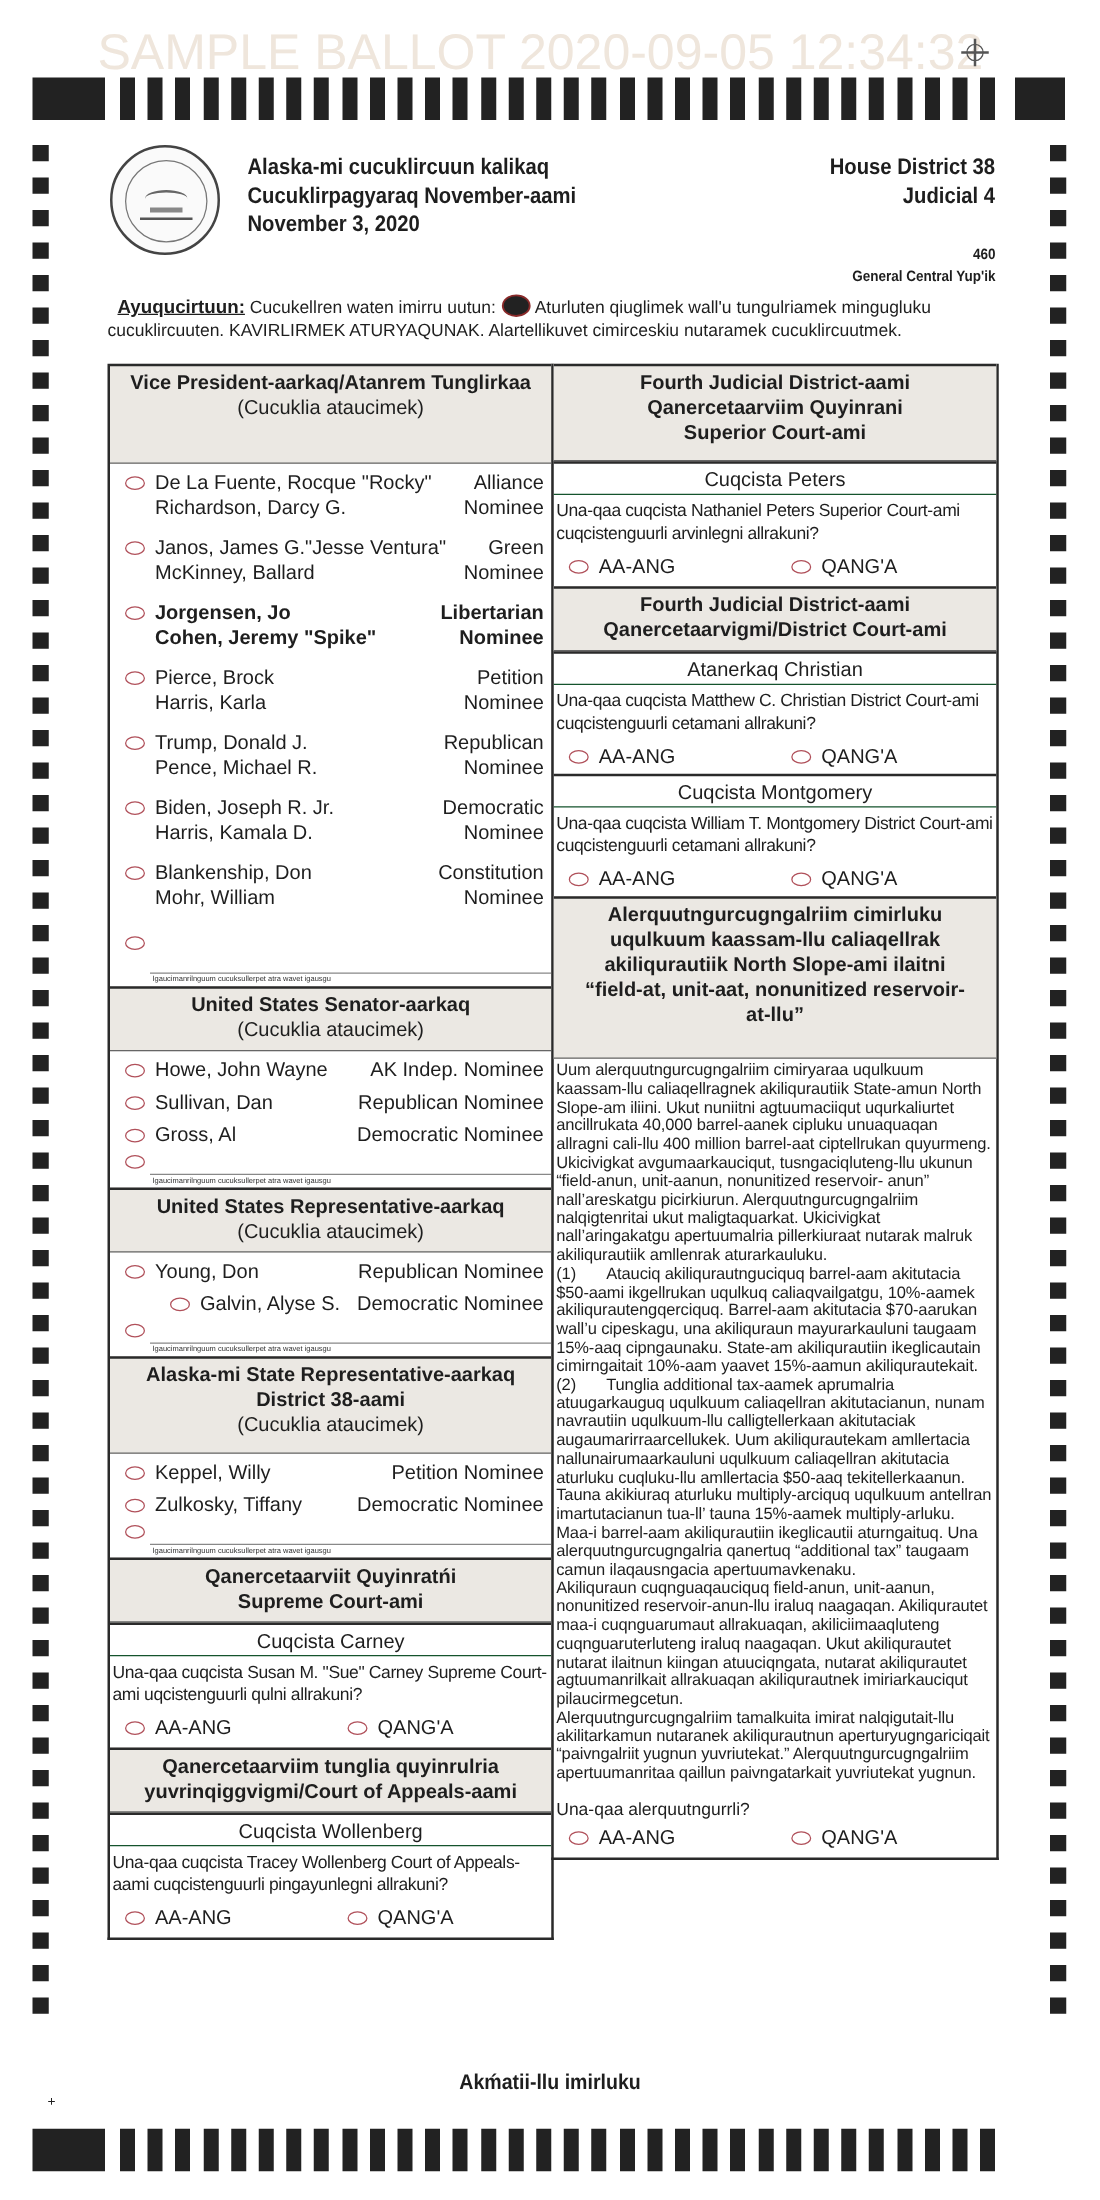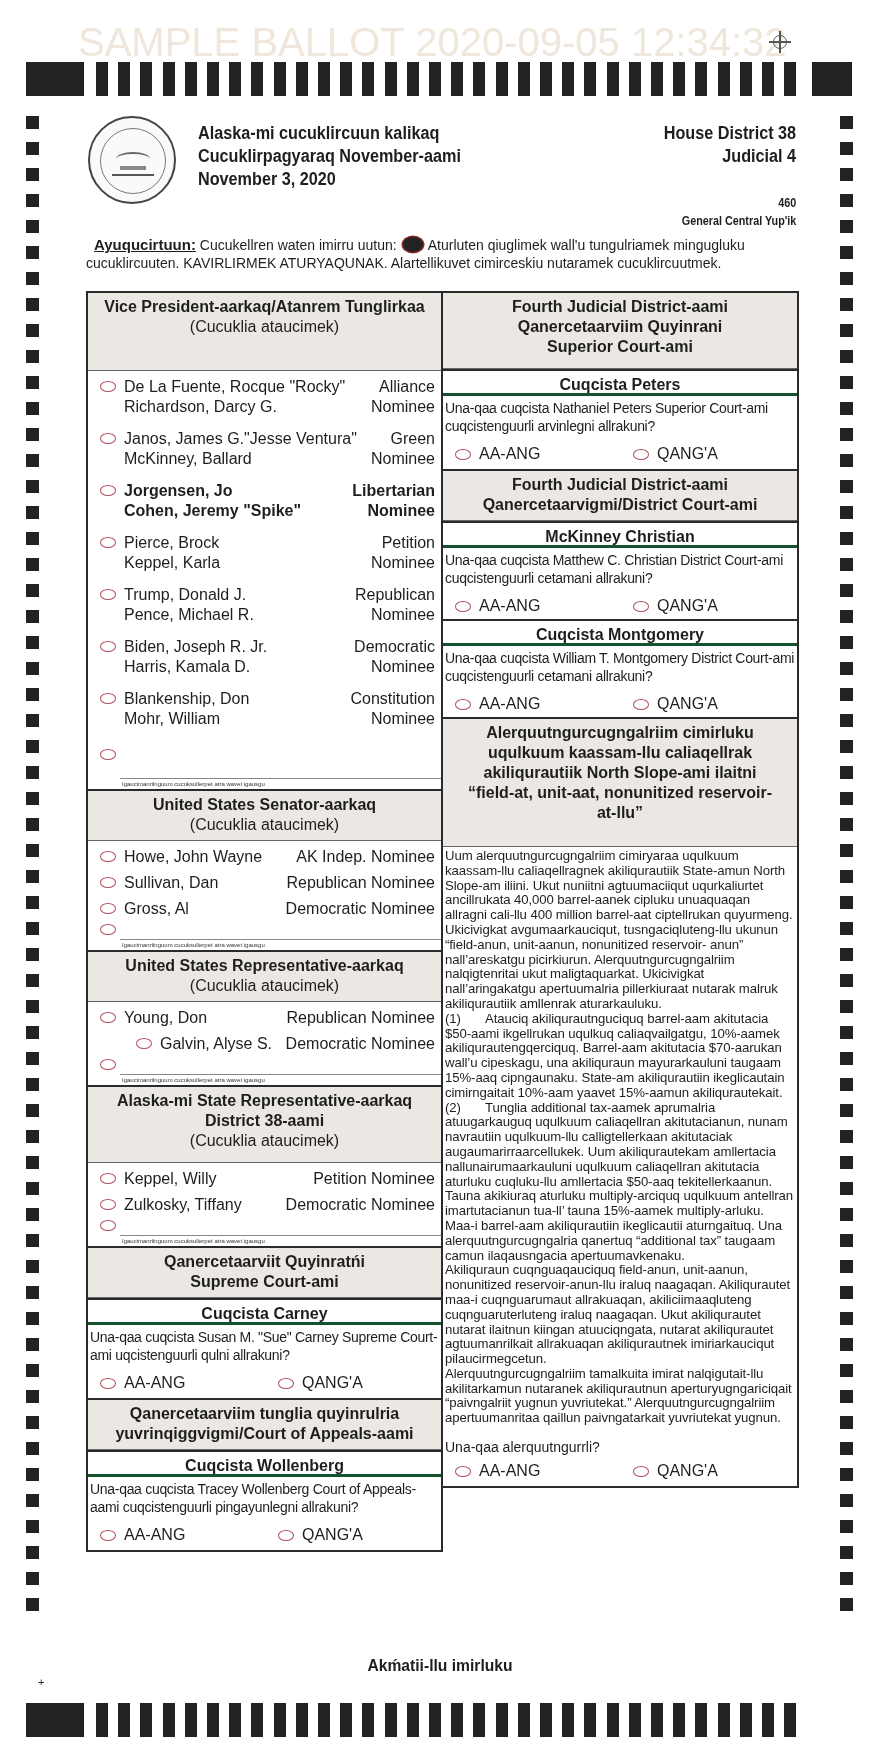--- a/index.html
+++ b/index.html
@@ -43,21 +43,21 @@
   .cand { position: relative; padding-left: 36px; padding-right: 6px; font-size: 16px; line-height: 20px; transform-origin: left; }
   .cand .oval { position: absolute; left: 12px; top: 4px; width: 16px; height: 11px; border: 1.5px solid #b0505a; border-radius: 50%; }
   .cand .row { display: flex; justify-content: space-between; white-space: nowrap; }
   .cand .row span { display: inline-block; }
 
   .writein { position: relative; height: 38px; border-bottom: none; }
   .writein .oval { position: absolute; left: 12px; top: 8px; width: 16px; height: 11px; border: 1.5px solid #b0505a; border-radius: 50%; }
   .writein .line { position: absolute; left: 32px; right: 0; bottom: 4px; border-top: 1px solid #888; }
   .writein .cap { position: absolute; left: 34px; bottom: -4px; font-size: 6px; color: #333; white-space: nowrap; }
 
-  .judge-name { text-align: center; font-size: 16px; line-height: 22px; border-top: 2px solid #2a2a2a; border-bottom: 3px solid #14532d; height: 27px; padding-top: 3px; font-weight: bold; }
+  .judge-name { text-align: center; font-size: 16px; line-height: 22px; border-top: 2px solid #2a2a2a; border-bottom: 1px solid #14532d; height: 27px; padding-top: 3px; }
   .judge-q { font-size: 14px; line-height: 18px; padding: 3px 2px 0 2px; letter-spacing: -0.3px; }
   .yesno { position: relative; height: 32px; font-size: 16px; }
   .yesno .opt { position: absolute; top: 10px; white-space: nowrap; }
   .yesno .opt .oval { display: inline-block; width: 16px; height: 11px; border: 1.5px solid #b0505a; border-radius: 50%; margin-right: 8px; vertical-align: -1px; }
 
   .measure-body { font-size: 13.2px; line-height: 14.8px; padding: 2px 2px 0 2px; letter-spacing: -0.1px; }
   .measure-body p { margin: 0; }
   .measure-body .num { display: inline-block; width: 40px; }
   .measure-q { font-size: 14px; line-height: 18px; padding: 12px 2px 0 2px; }
 
@@ -328,21 +328,21 @@
           <span>Nominee</span>
         </div>
       </div>
       <div class="cand" style="margin-bottom: 12px;">
         <span class="oval"></span>
         <div class="row">
           <span>Pierce, Brock</span>
           <span>Petition</span>
         </div>
         <div class="row">
-          <span>Keppel, Karla</span>
+          <span>Harris, Karla</span>
           <span>Nominee</span>
         </div>
       </div>
       <div class="cand" style="margin-bottom: 12px;">
         <span class="oval"></span>
         <div class="row">
           <span>Trump, Donald J.</span>
           <span>Republican</span>
         </div>
         <div class="row">
@@ -499,21 +499,21 @@
   <div class="judge-q">Una-qaa cuqcista Nathaniel Peters Superior Court-ami cuqcistenguurli arvinlegni allrakuni?</div>
   <div class="yesno" style="height:34px;">
     <span class="opt" style="left:12px;"><span class="oval"></span><span>AA-ANG</span></span>
     <span class="opt" style="left:190px;"><span class="oval"></span><span>QANG'A</span></span>
   </div>
 
   <div class="race-head" style="height:52px;">
     <div class="t">Fourth Judicial District-aami</div>
     <div class="t">Qanercetaarvigmi/District Court-ami</div>
   </div>
-  <div class="judge-name">McKinney Christian</div>
+  <div class="judge-name">Atanerkaq Christian</div>
   <div class="judge-q">Una-qaa cuqcista Matthew C. Christian District Court-ami cuqcistenguurli cetamani allrakuni?</div>
   <div class="yesno" style="height:32px;">
     <span class="opt" style="left:12px;"><span class="oval"></span><span>AA-ANG</span></span>
     <span class="opt" style="left:190px;"><span class="oval"></span><span>QANG'A</span></span>
   </div>
   <div class="judge-name">Cuqcista Montgomery</div>
   <div class="judge-q">Una-qaa cuqcista William T. Montgomery District Court-ami cuqcistenguurli cetamani allrakuni?</div>
   <div class="yesno" style="height:32px;">
     <span class="opt" style="left:12px;"><span class="oval"></span><span>AA-ANG</span></span>
     <span class="opt" style="left:190px;"><span class="oval"></span><span>QANG'A</span></span>

